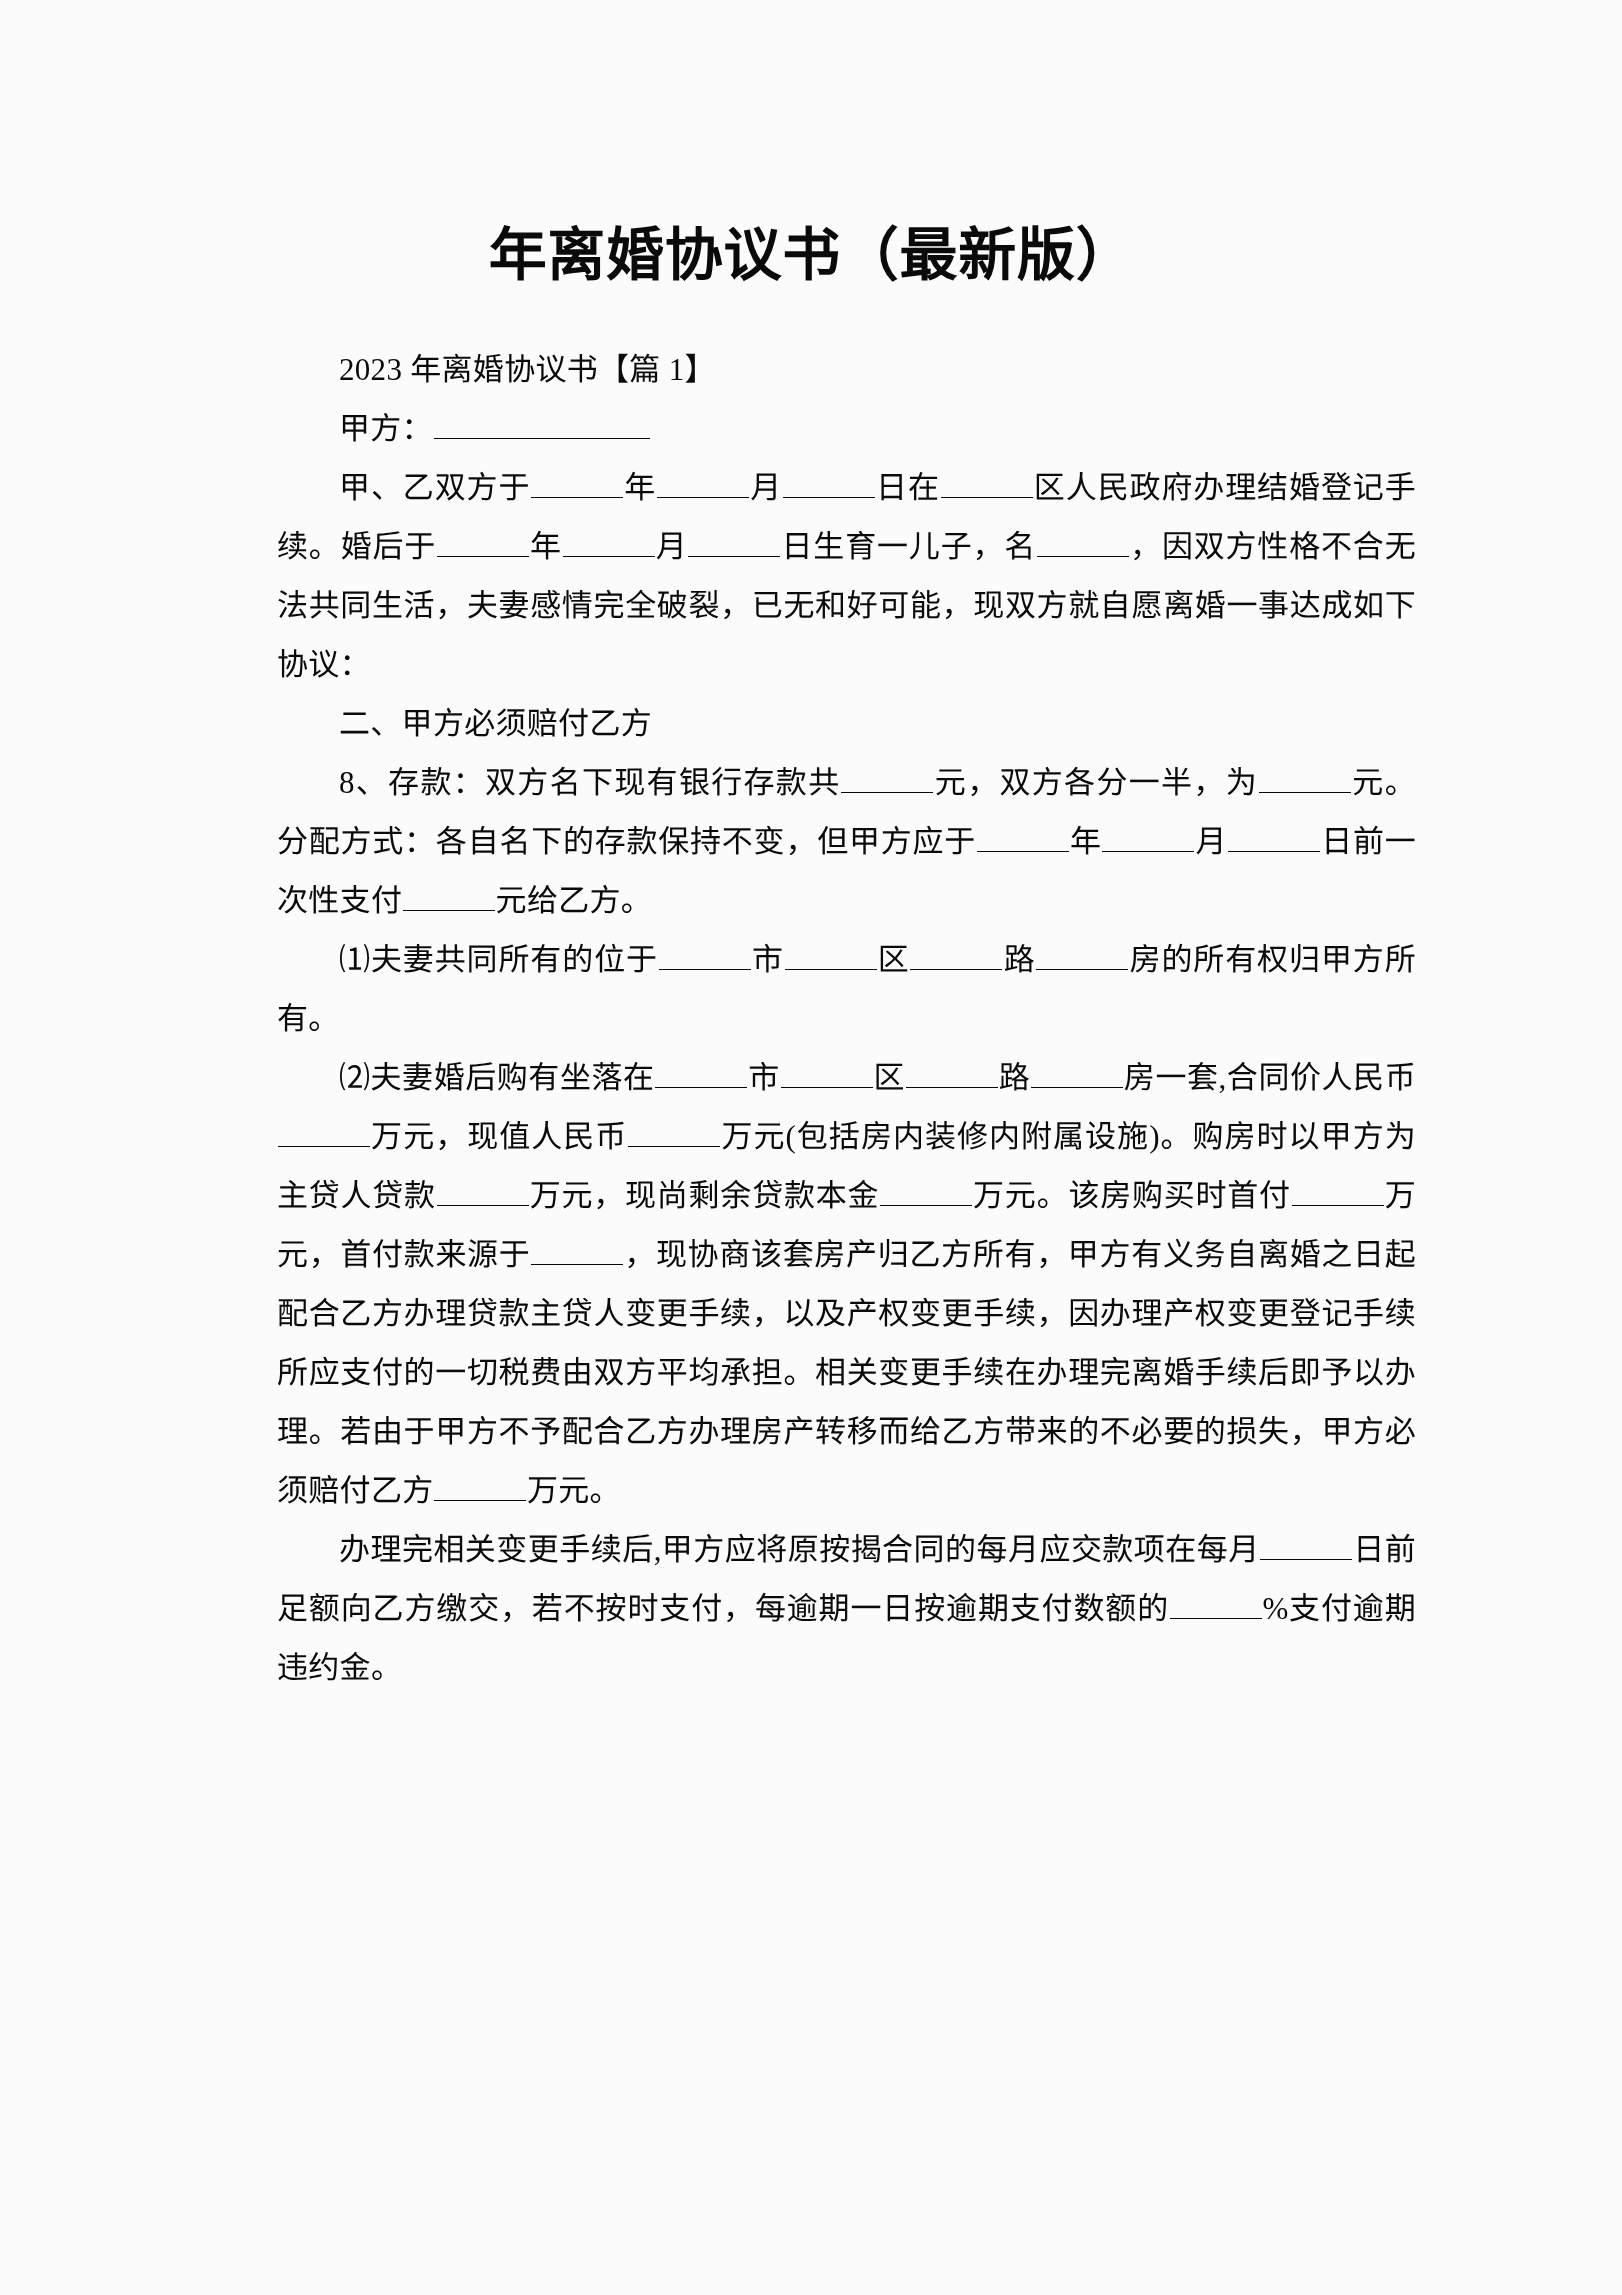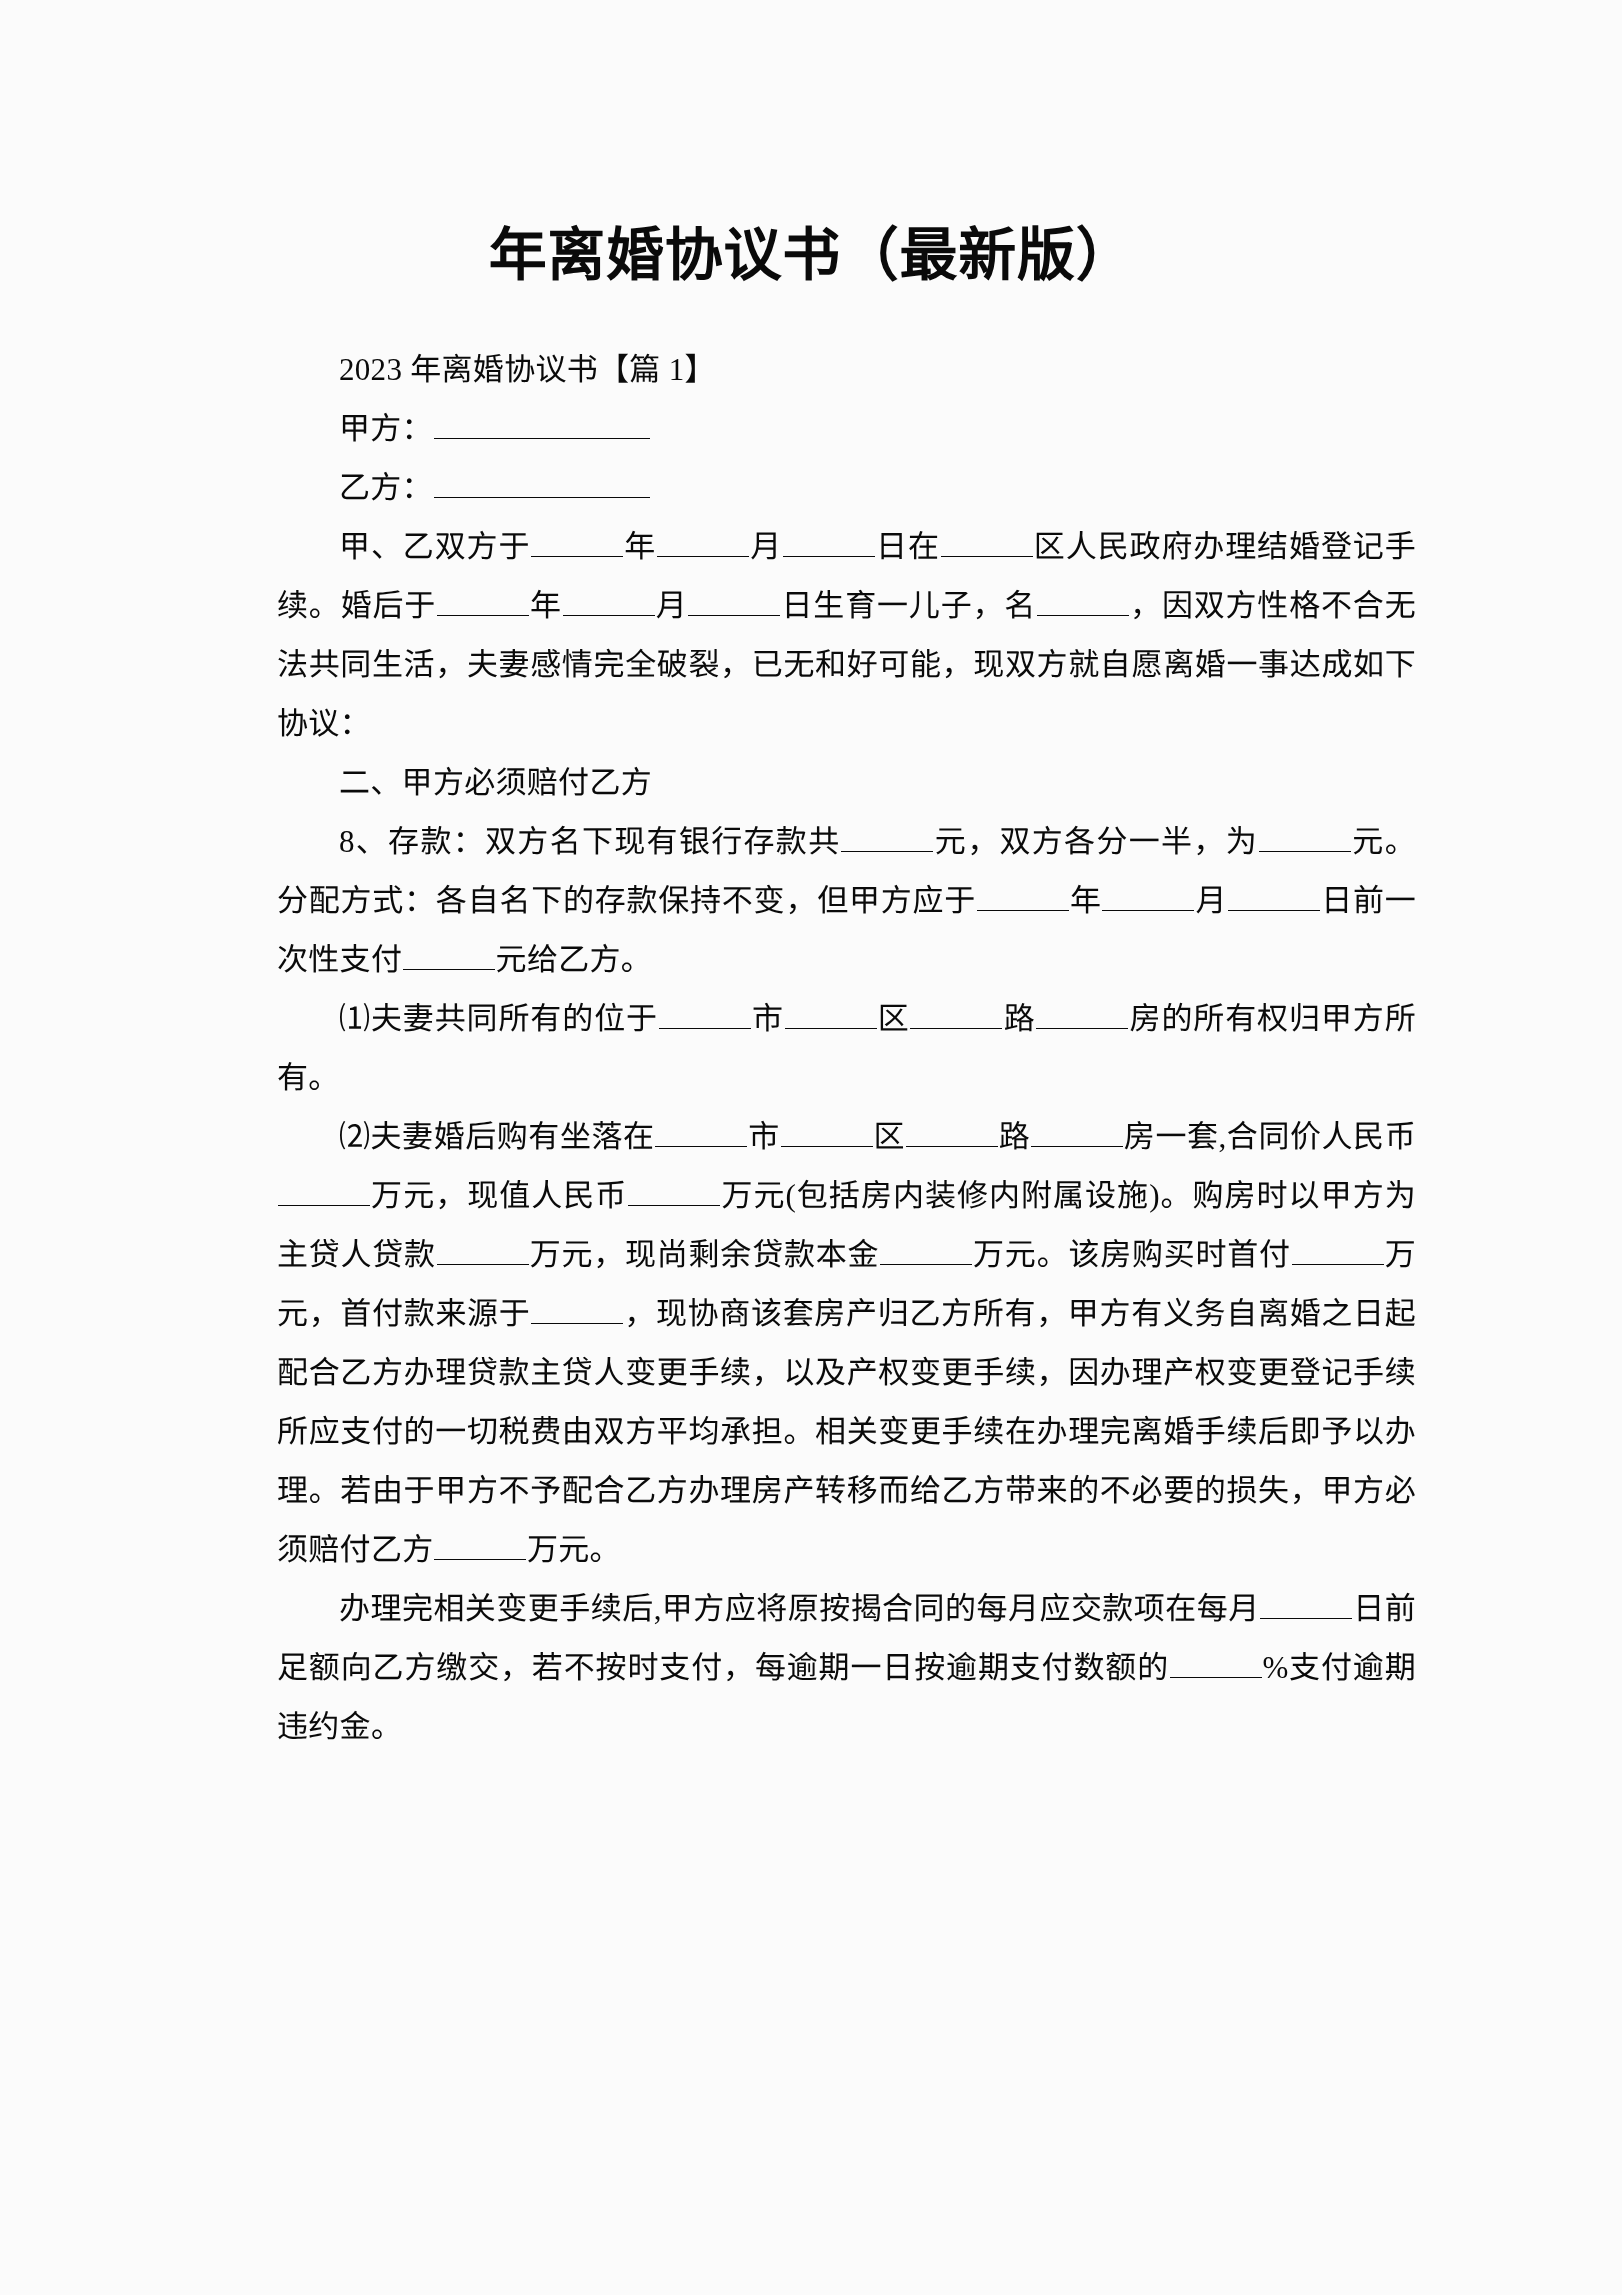--- a/index.html
+++ b/index.html
@@ -88,23 +88,20 @@
   <div class="body-block">
 
     <p class="para subhead">
       <span>2023 年离婚协议书【篇 1】</span>
     </p>
 
     <p class="para subhead">
       <span>甲方：</span><span class="blank w-lg"></span>
     </p>
 
-    <p class="para subhead">
-      <span>乙方：</span><span class="blank w-lg"></span>
-    </p>
 
     <p class="para indent">
       <span>甲、乙双方于</span><span class="blank w-md"></span><span>年</span><span class="blank w-md"></span><span>月</span><span class="blank w-md"></span><span>日在</span><span class="blank w-md"></span><span>区人民政府办理结婚登记手续。婚后于</span><span class="blank w-md"></span><span>年</span><span class="blank w-md"></span><span>月</span><span class="blank w-md"></span><span>日生育一儿子，名</span><span class="blank w-md"></span><span>，因双方性格不合无法共同生活，夫妻感情完全破裂，已无和好可能，现双方就自愿离婚一事达成如下协议：</span>
     </p>
 
 
     <p class="para subhead">
       <span>二、甲方必须赔付乙方</span>
     </p>
 

